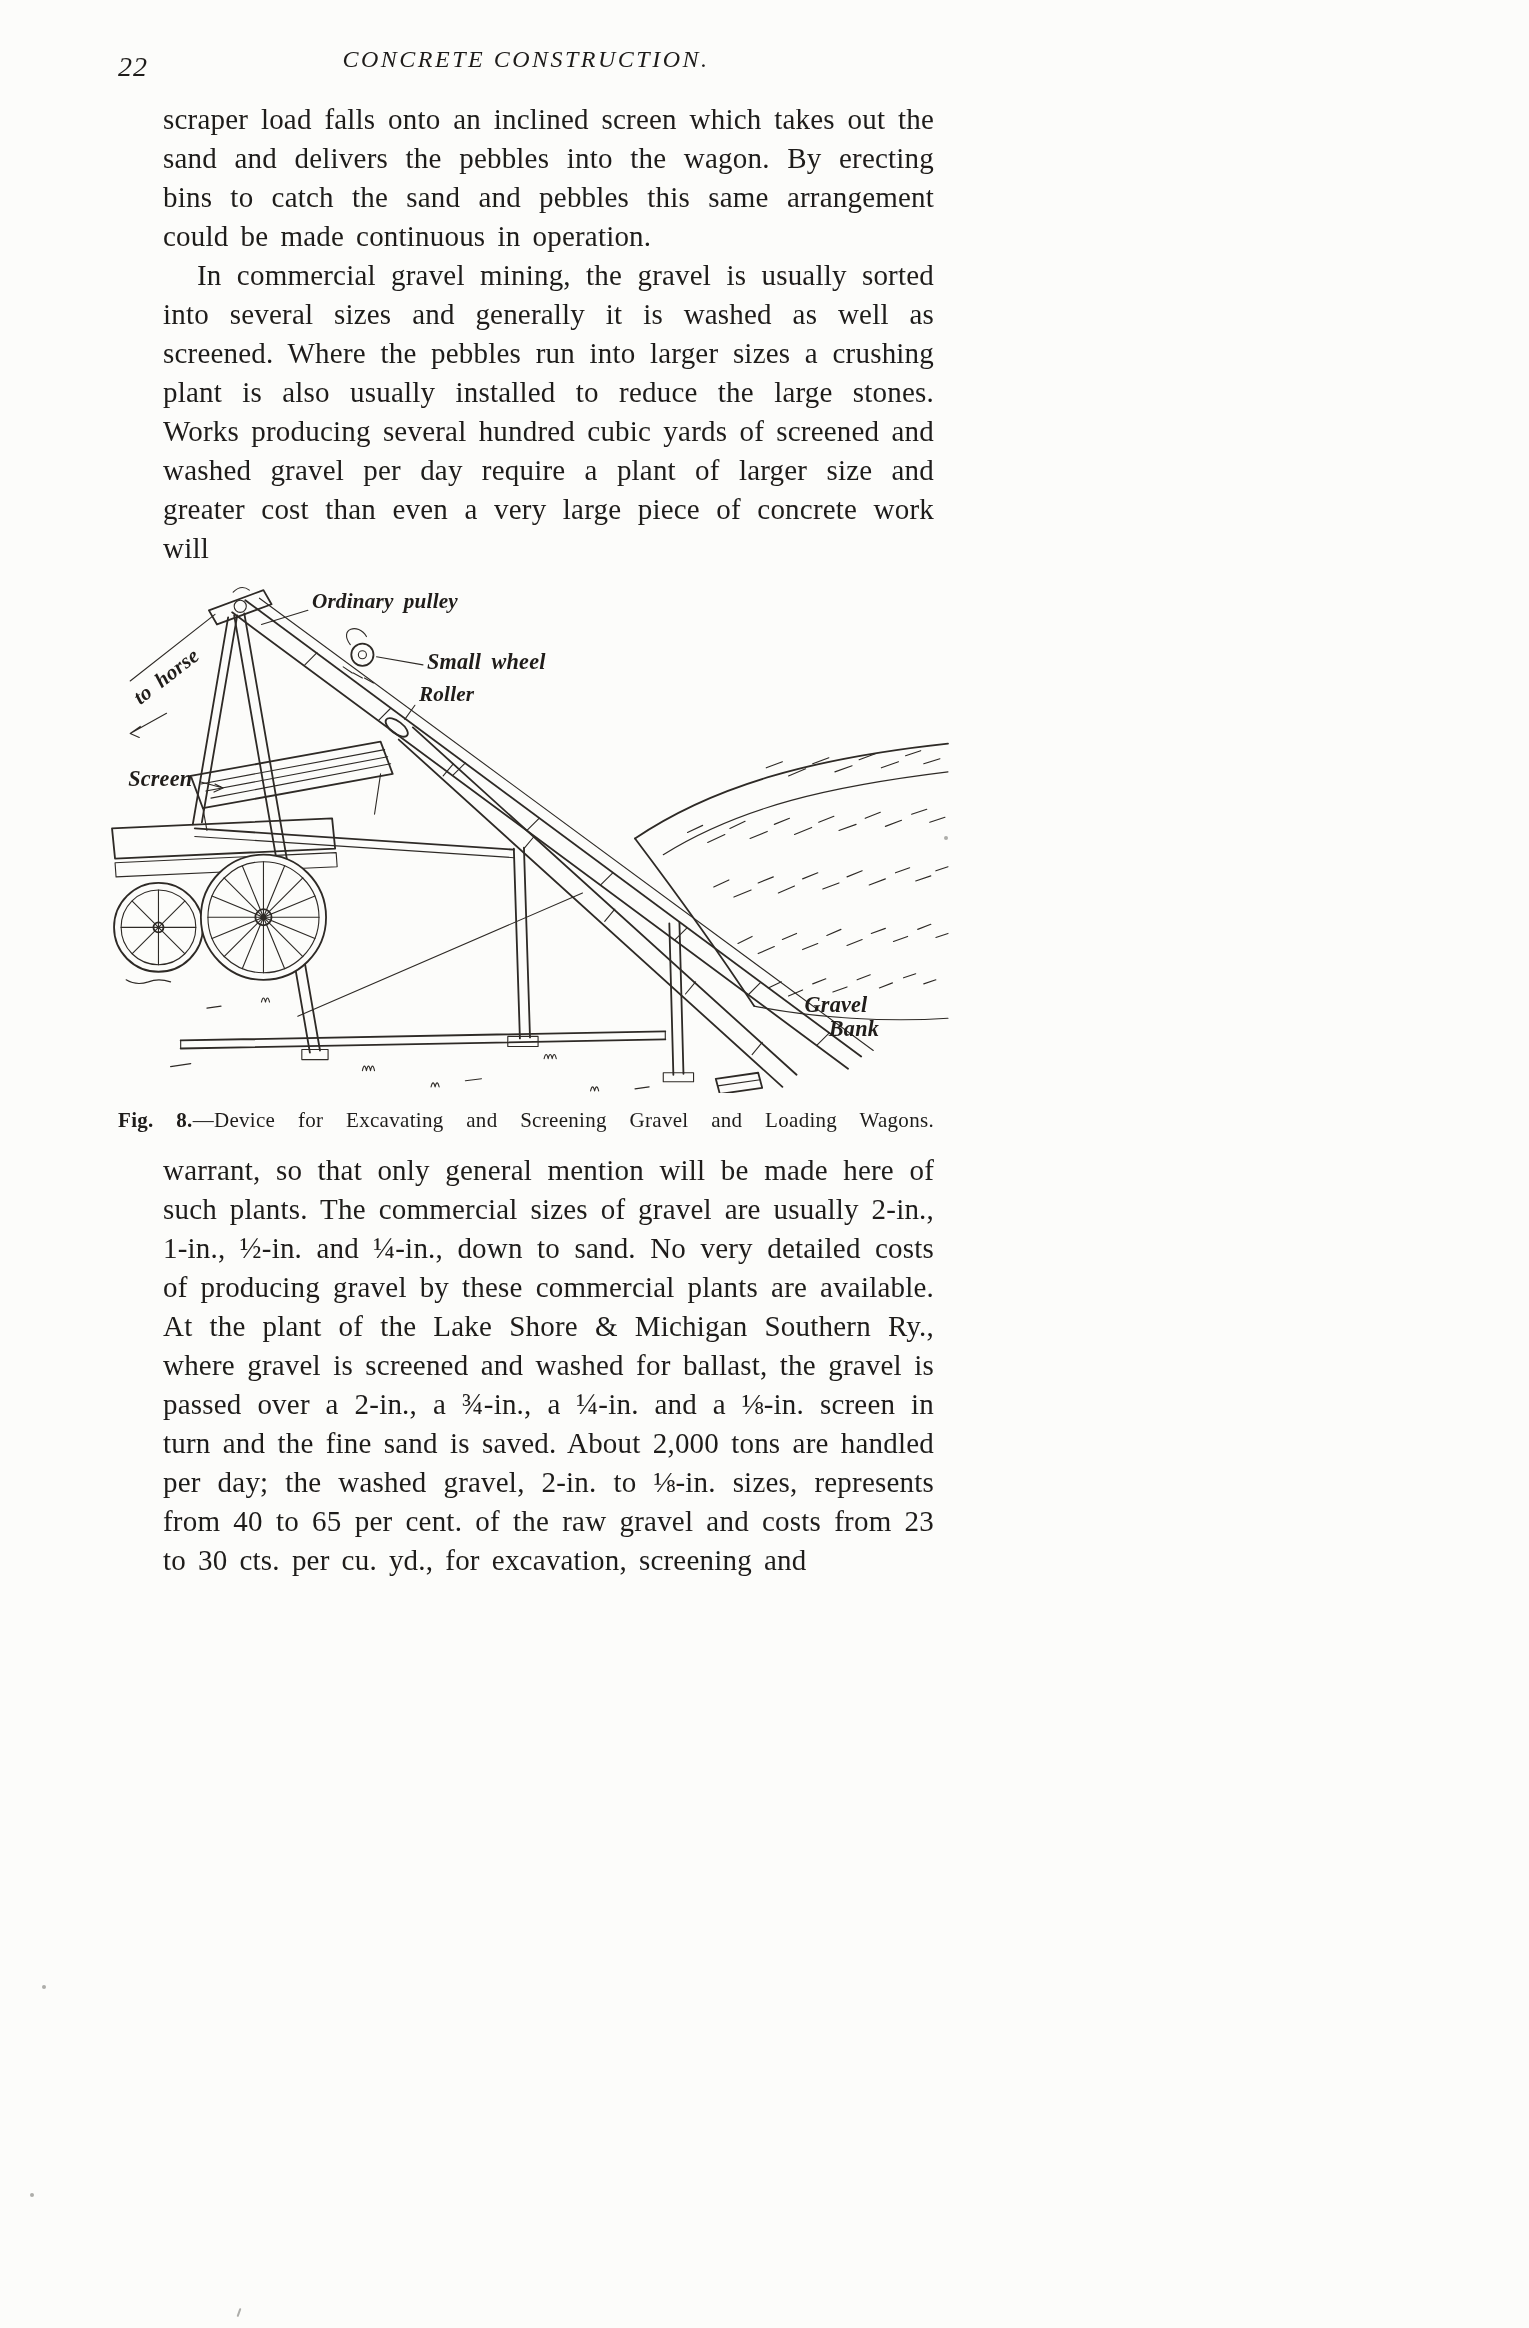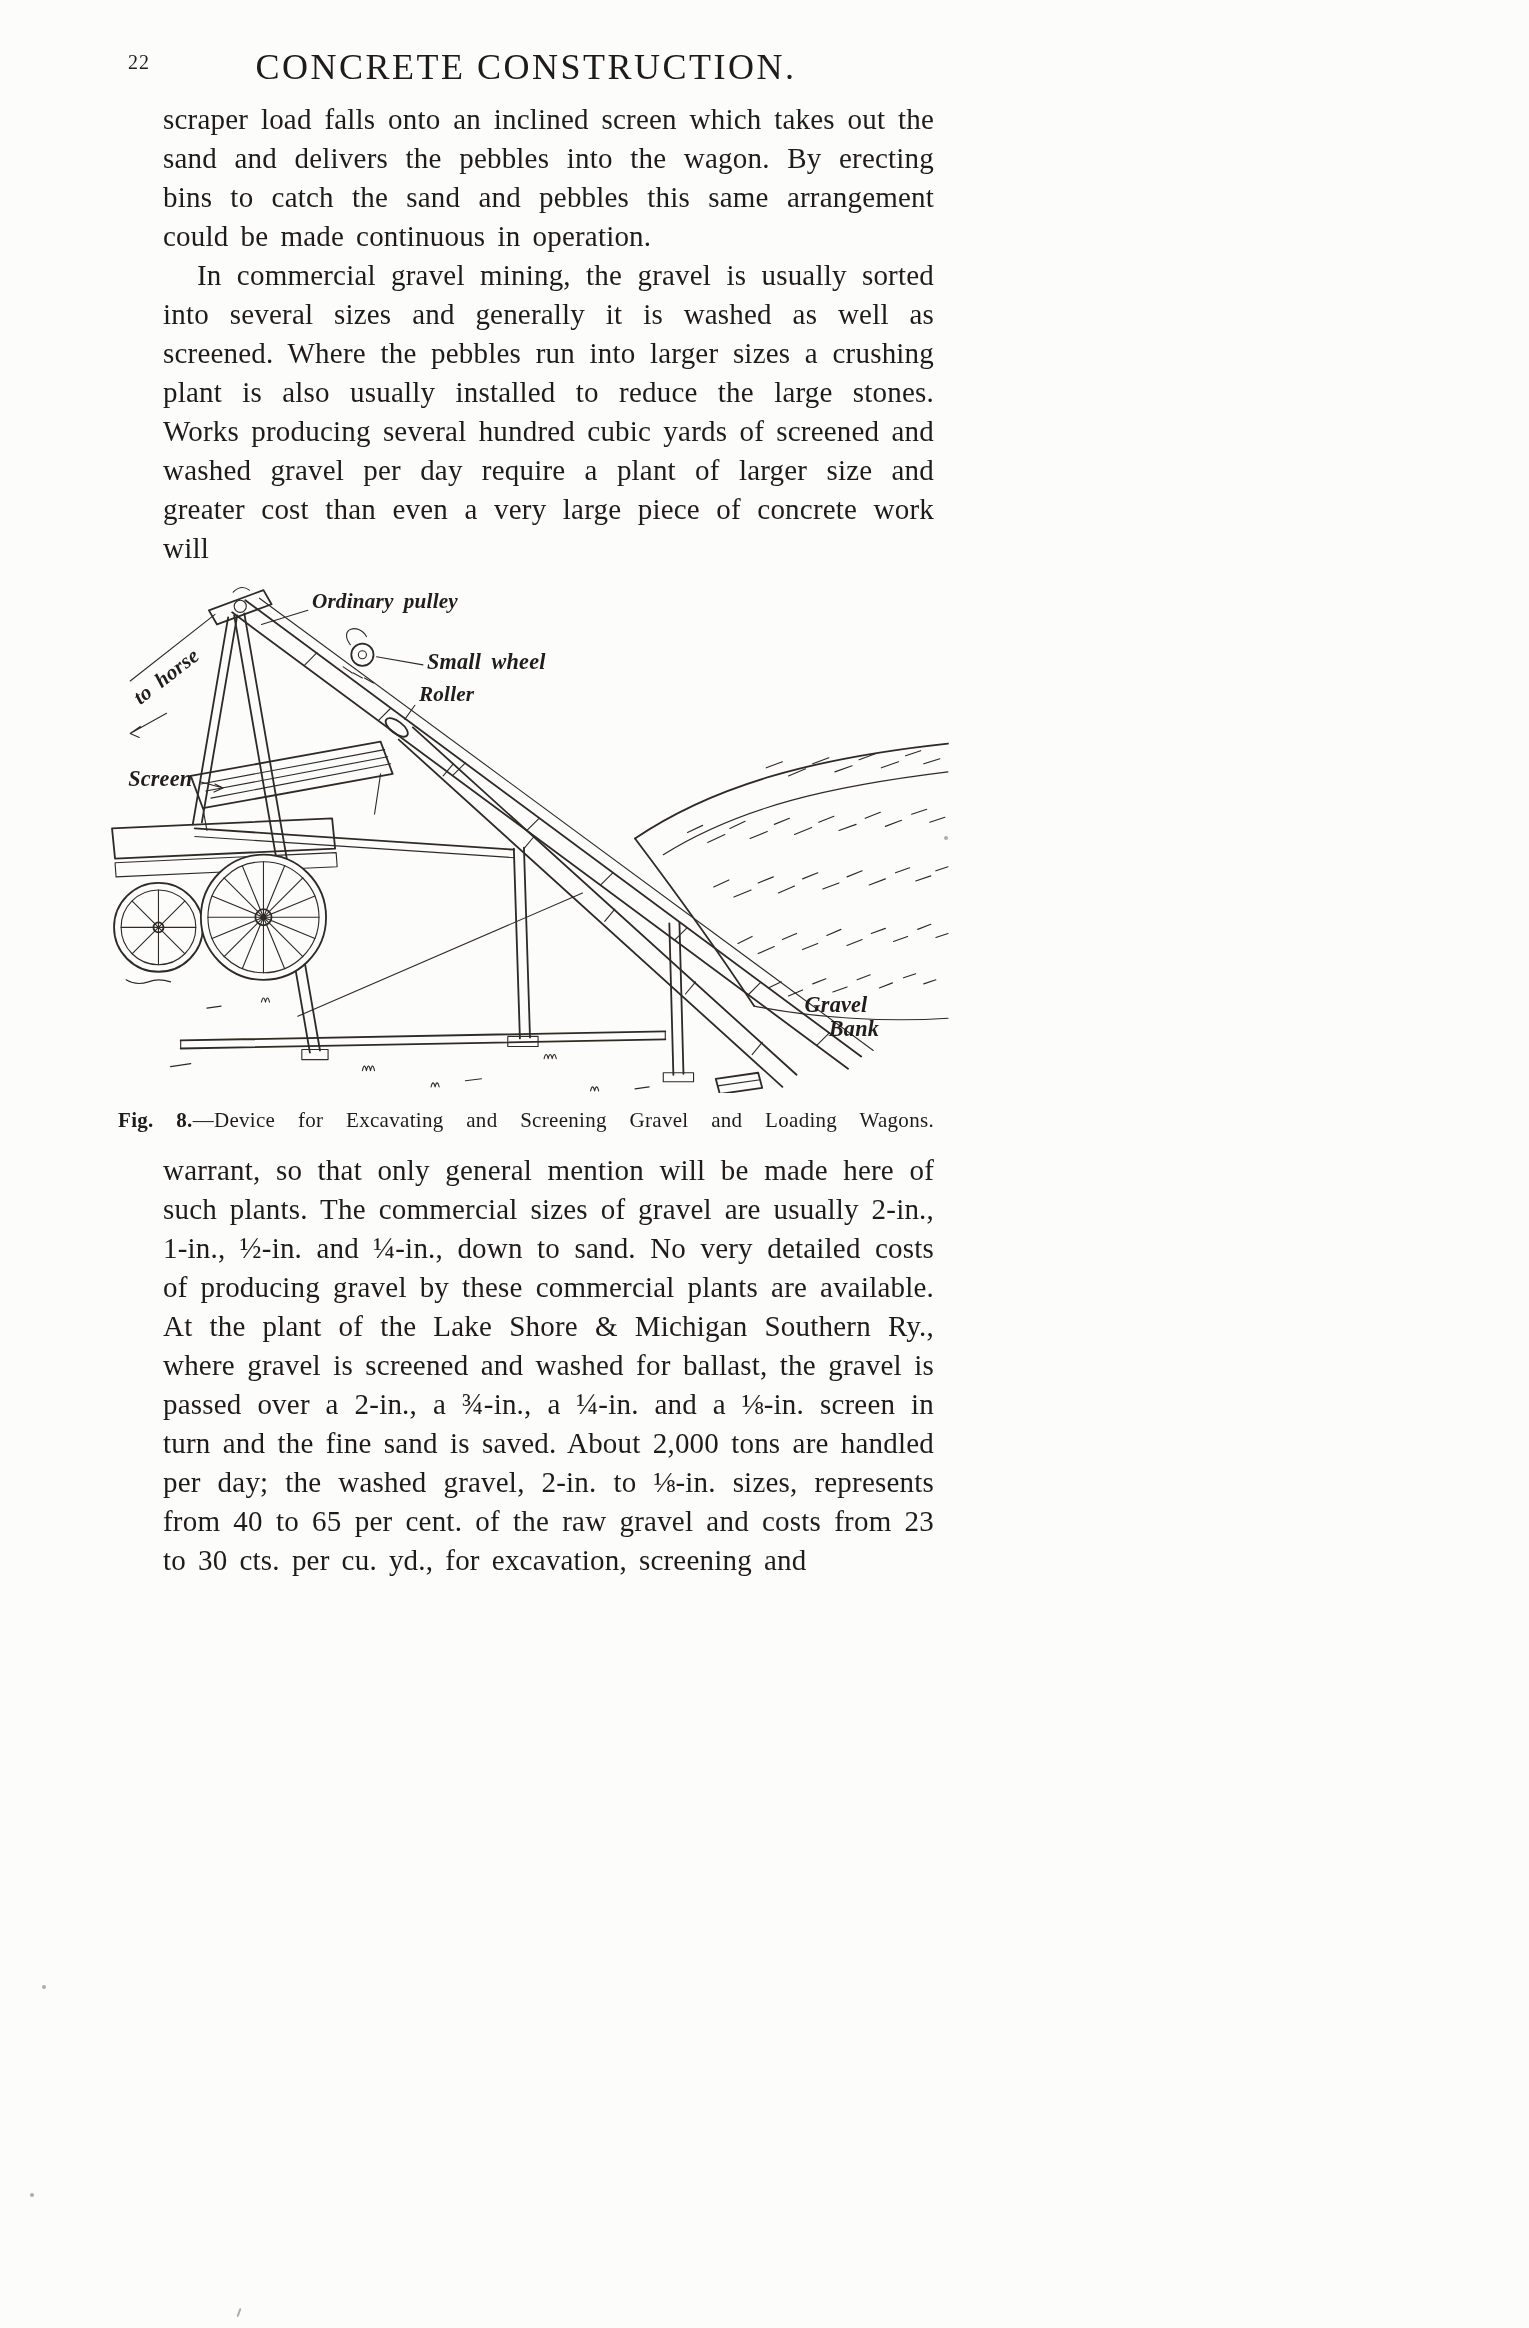--- a/index.html
+++ b/index.html
@@ -3,24 +3,24 @@
 <meta charset="utf-8">
 <style>
   * { margin:0; padding:0; box-sizing:border-box; }
   html,body { background:#f4f3ef; }
   .page {
     position:relative; width:1529px; height:2328px;
     background:#fcfcfa; color:#1e1c1a; overflow:hidden;
     font-family:"Liberation Serif","DejaVu Serif",serif;
   }
   .running-head { position:absolute; top:46px; left:118px; width:816px; height:42px; }
-  .page-number { position:absolute; left:10px; top:5px; font-size:20px; letter-spacing:1px; }
+  .page-number { position:absolute; left:0; top:5px; font-size:28px; letter-spacing:1px;font-style:italic; }
   .running-title {
     position:absolute; left:50%; transform:translateX(-50%); top:0;
-    font-size:36px; letter-spacing:2.5px; white-space:nowrap;
+    font-style:italic; font-size:24px; letter-spacing:2.5px; white-space:nowrap;
   }
   .text-block {
     position:absolute; top:100px; left:118px; width:816px;
     font-size:29px; line-height:39px; text-align:justify;
     word-spacing:0.16em; letter-spacing:0.2px;
   }
   .para { text-align:justify;margin-left:45px; }
   .para.indent { text-indent:34px; }
   .para.after-figure { margin-top:16px; }
   .illustration { margin:16px 0 0 -8px; width:840px; }

